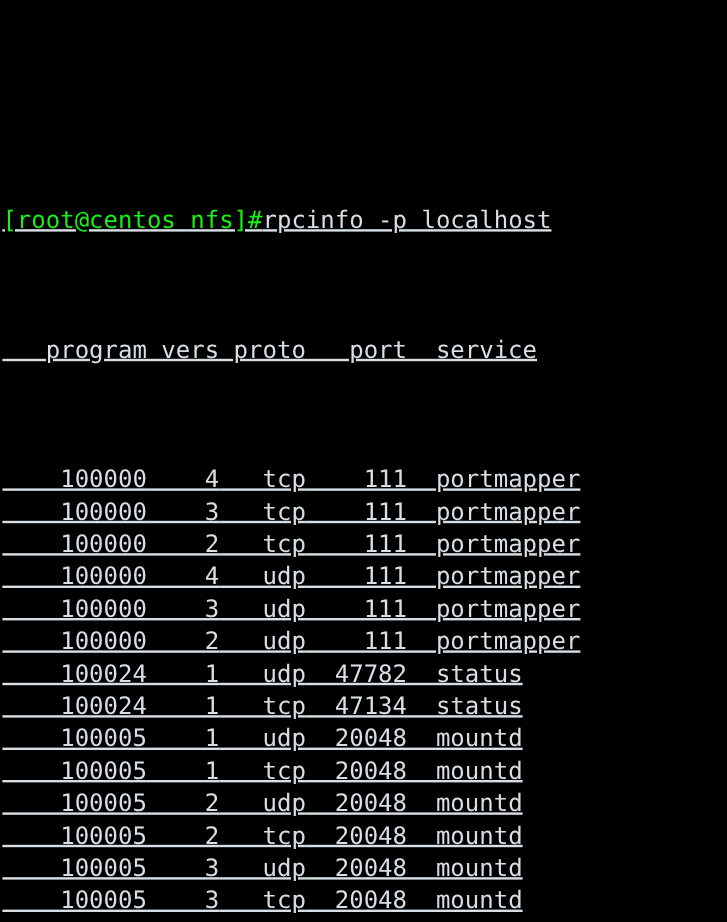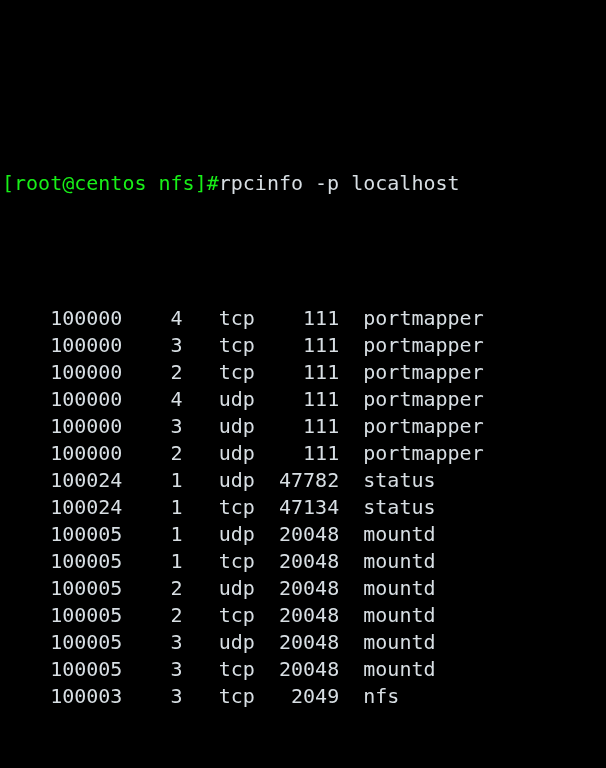--- a/index.html
+++ b/index.html
@@ -33,20 +33,21 @@
     top: -19px;
     white-space: pre;
     font-family: "DejaVu Sans Mono", "Liberation Mono", monospace;
     font-size: 20px;
     line-height: 27px;
   }
   .line {
     height: 27px;
     white-space: pre;
     font-family: "DejaVu Sans Mono", "Liberation Mono", monospace;
+    text-decoration: underline;
   }
   .green {
     color: #18f018;
   }
   .white {
     color: #d8dfe4;
   }
   .scrollrem {
     color: #d8dfe4;
     opacity: 1;
@@ -55,19 +56,20 @@
 </head>
 <body>
 
 <div id="terminal">
   <div class="screen">
 
     <div class="line"><span class="scrollrem"></span></div>
 
     <div class="line"><span class="green">[root@centos nfs]#</span><span class="white">rpcinfo -p localhost</span></div>
 
+    <div class="line"><span class="white">   program vers proto   port  service</span></div>
 
     <div id="rows"><div class="line"><span class="white">    100000</span><span class="white">    4</span><span class="white">   tcp</span><span class="white">    111</span><span class="white">  portmapper</span></div><div class="line"><span class="white">    100000</span><span class="white">    3</span><span class="white">   tcp</span><span class="white">    111</span><span class="white">  portmapper</span></div><div class="line"><span class="white">    100000</span><span class="white">    2</span><span class="white">   tcp</span><span class="white">    111</span><span class="white">  portmapper</span></div><div class="line"><span class="white">    100000</span><span class="white">    4</span><span class="white">   udp</span><span class="white">    111</span><span class="white">  portmapper</span></div><div class="line"><span class="white">    100000</span><span class="white">    3</span><span class="white">   udp</span><span class="white">    111</span><span class="white">  portmapper</span></div><div class="line"><span class="white">    100000</span><span class="white">    2</span><span class="white">   udp</span><span class="white">    111</span><span class="white">  portmapper</span></div><div class="line"><span class="white">    100024</span><span class="white">    1</span><span class="white">   udp</span><span class="white">  47782</span><span class="white">  status</span></div><div class="line"><span class="white">    100024</span><span class="white">    1</span><span class="white">   tcp</span><span class="white">  47134</span><span class="white">  status</span></div><div class="line"><span class="white">    100005</span><span class="white">    1</span><span class="white">   udp</span><span class="white">  20048</span><span class="white">  mountd</span></div><div class="line"><span class="white">    100005</span><span class="white">    1</span><span class="white">   tcp</span><span class="white">  20048</span><span class="white">  mountd</span></div><div class="line"><span class="white">    100005</span><span class="white">    2</span><span class="white">   udp</span><span class="white">  20048</span><span class="white">  mountd</span></div><div class="line"><span class="white">    100005</span><span class="white">    2</span><span class="white">   tcp</span><span class="white">  20048</span><span class="white">  mountd</span></div><div class="line"><span class="white">    100005</span><span class="white">    3</span><span class="white">   udp</span><span class="white">  20048</span><span class="white">  mountd</span></div><div class="line"><span class="white">    100005</span><span class="white">    3</span><span class="white">   tcp</span><span class="white">  20048</span><span class="white">  mountd</span></div><div class="line"><span class="white">    100003</span><span class="white">    3</span><span class="white">   tcp</span><span class="white">   2049</span><span class="white">  nfs</span></div></div>
 
     
 
   </div>
 </div>
 
 </body></html>

